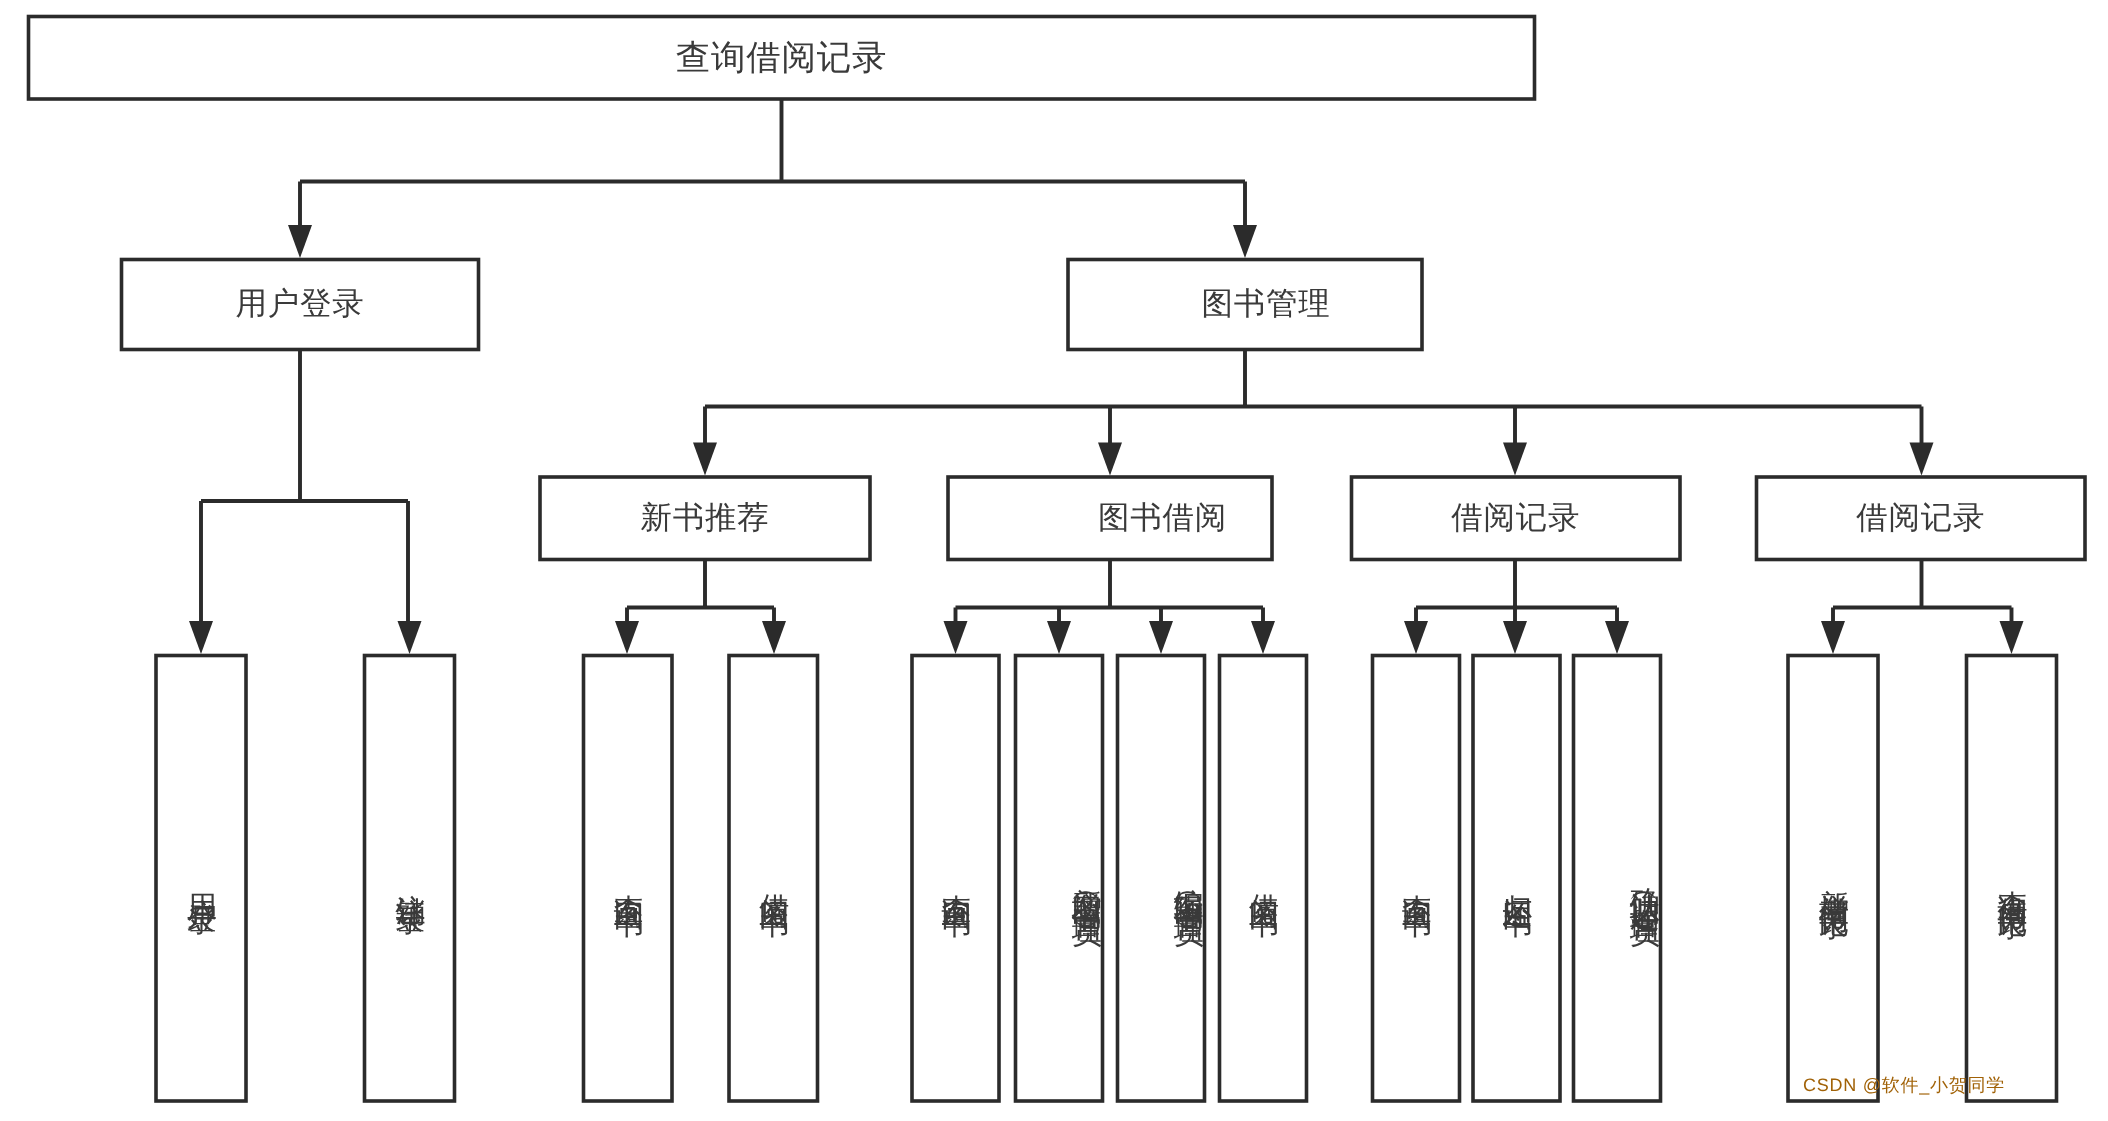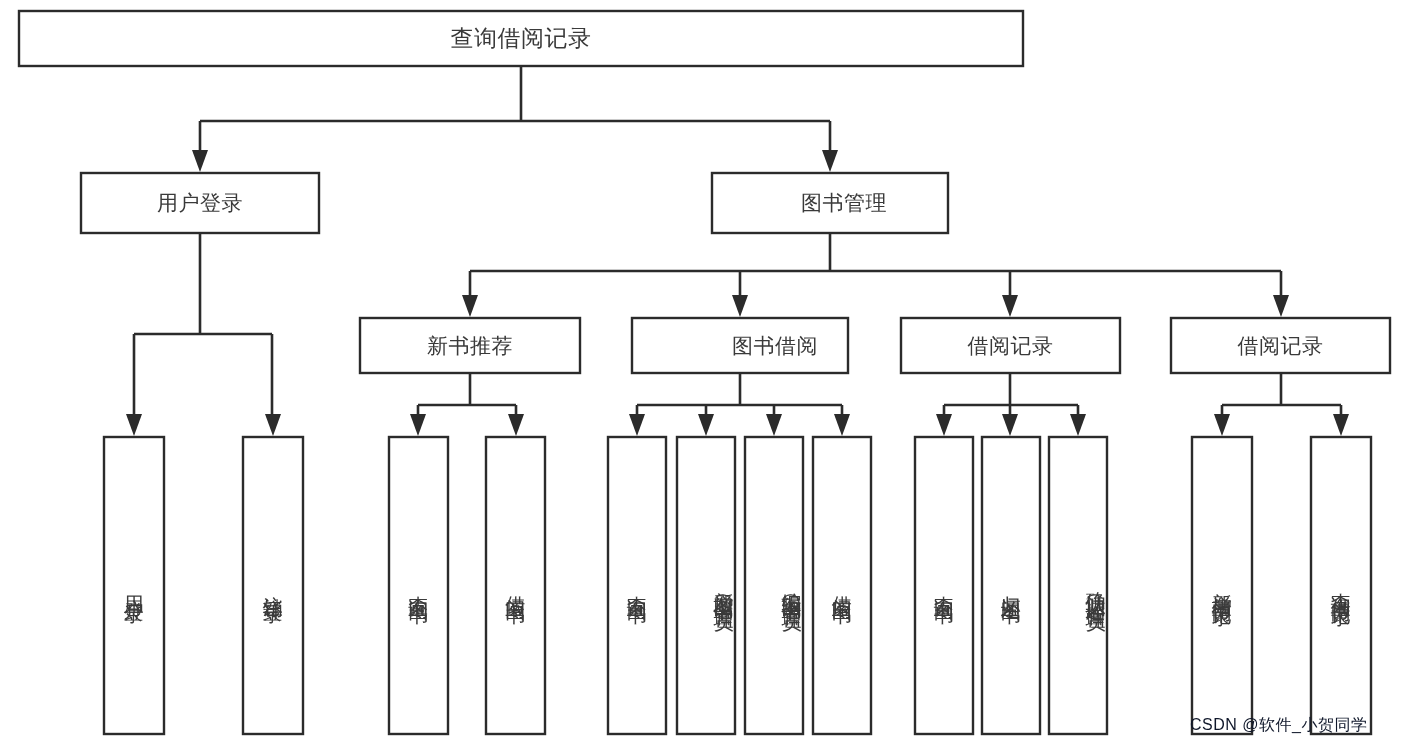--- a/index.html
+++ b/index.html
@@ -66,25 +66,26 @@
     letter-spacing: 3px;
     align-items: flex-start;
     justify-content: center;
     font-size: 20px;
   }
   .node-label.vert.midstart {
     align-items: center;
   }
   .watermark {
     position: absolute;
-    color: #0f172a;
-    font-size: 16px;
+    color: #a16207;
+    font-size: 12px;
     letter-spacing: 0.5px;
     white-space: nowrap;
     pointer-events: none;
+    padding-left: 12px;
   }
 </style>
 </head>
 <body>
 
 <div id="diagram-root">
 
   <svg id="chart-svg" viewBox="0 0 1405 747">
     <defs></defs>
 

